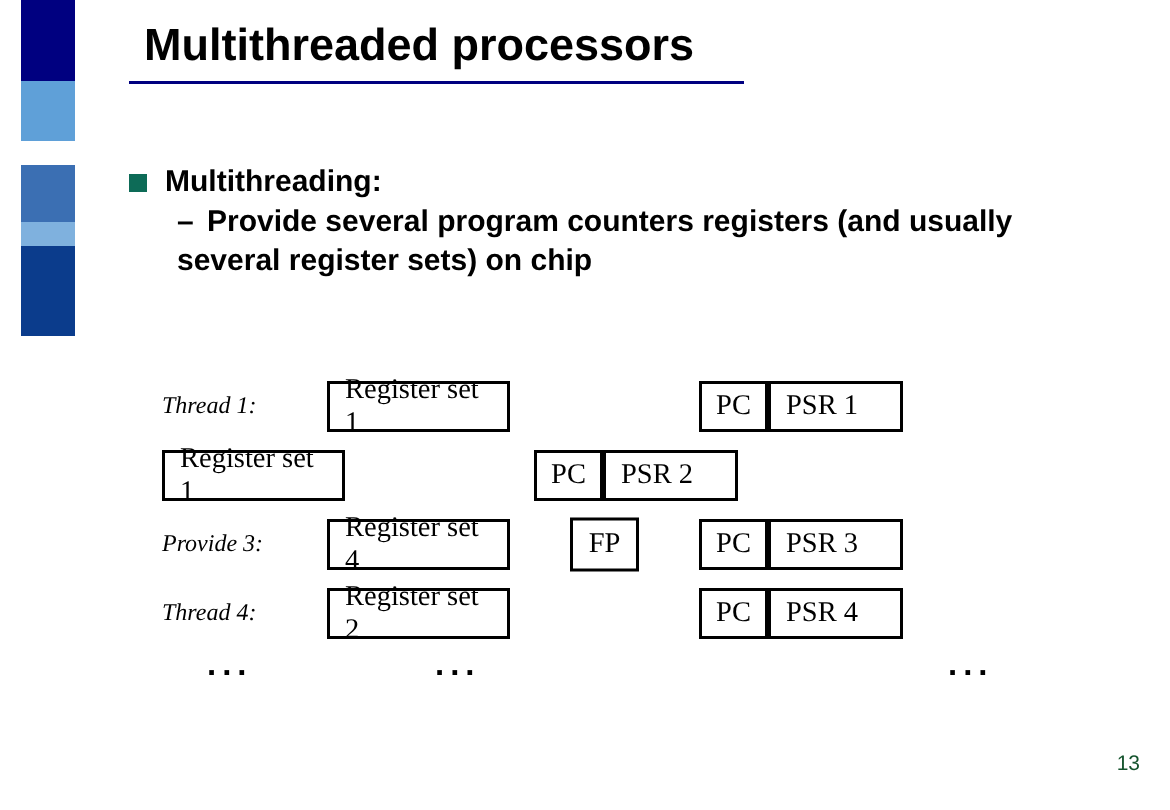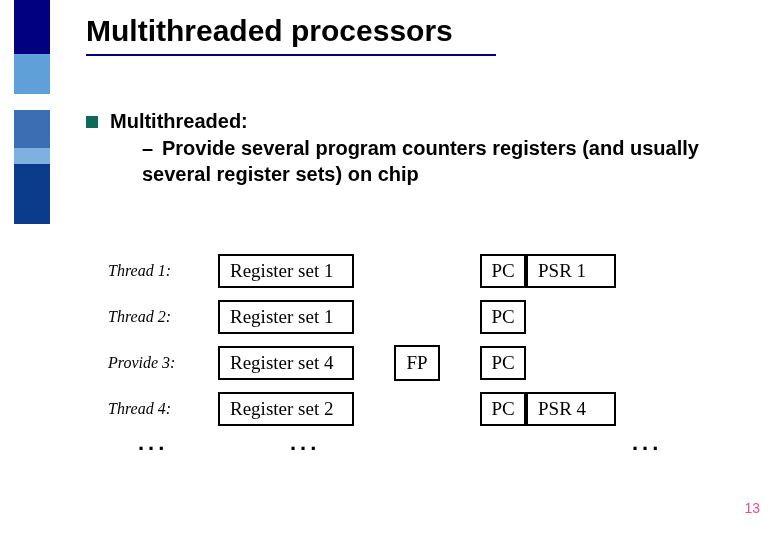--- a/index.html
+++ b/index.html
@@ -23,21 +23,21 @@
   .sidebar-block { width: 36px; }
   .sb-navy   { background: #000080; height: 54px; }
   .sb-lblue  { background: #5fa0d8; height: 40px; }
   .sb-white  { background: #ffffff; height: 16px; }
   .sb-blue2  { background: #3b6fb3; height: 38px; }
   .sb-lblue2 { background: #7fb1de; height: 16px; }
   .sb-navy2  { background: #0b3c8c; height: 60px; }
   .sb-white2 { background: #ffffff; height: 280px; }
   .slide-title {
     position: absolute;
-    left: 86px;
+    left: 96px;
     top: 14px;
     font-size: 30px;
     font-weight: bold;
   }
   .title-underline {
     position: absolute;
     left: 86px;
     top: 54px;
     width: 410px;
     border-bottom: 2px solid #000080;
@@ -50,21 +50,21 @@
   }
   .bullet-row { display: flex; align-items: flex-start; }
   .square-bullet {
     width: 12px; height: 12px;
     background: #0d6b57;
     margin-top: 6px;
     margin-right: 12px;
     flex-shrink: 0;
   }
   .bullet-text { font-size: 20px; font-weight: bold; }
-  .sub-list { margin: 2px 0 0 32px; }
+  .sub-list { margin: 2px 0 0 8px; }
   .sub-item { font-size: 20px; font-weight: bold; line-height: 1.3; }
   .dash { display: inline-block; width: 20px; }
 
   .threads-diagram {
     position: absolute;
     left: 108px;
     top: 248px;
     width: 640px;
   }
   .thread-row {
@@ -82,21 +82,21 @@
     border: 2px solid #000;
     font-family: "Times New Roman", Times, serif;
     font-size: 19px;
     height: 34px;
     display: flex;
     align-items: center;
     padding: 0 10px;
     box-sizing: border-box;
     background: #fff;
   }
-  .regset { width: 136px; }
+  .regset { width: 122px; }
   .spacer-before-fp { width: 40px; }
   .fp { width: 46px; justify-content: center; padding: 16px; }
   .fp-placeholder { width: 46px; }
   .spacer-after-fp { width: 40px; }
   .pc { width: 46px; justify-content: center; padding: 12px; }
   .psr { width: 90px; }
 
   .dots-row {
     display: flex;
     font-size: 22px;
@@ -106,21 +106,21 @@
   }
   .dots-row .d1 { margin-left: 30px; width: 110px; }
   .dots-row .d2 { margin-left: 42px; width: 150px; }
   .dots-row .d3 { margin-left: 192px; }
 
   .page-number {
     position: absolute;
     right: 20px;
     bottom: 24px;
     font-size: 14px;
-    color: #ec4899;
+    color: #14532d;
   }
 </style>
 </head>
 <body>
 
 <div class="sidebar">
   <div class="sidebar-block sb-navy"></div>
   <div class="sidebar-block sb-lblue"></div>
   <div class="sidebar-block sb-white"></div>
   <div class="sidebar-block sb-blue2"></div>
@@ -129,55 +129,56 @@
   <div class="sidebar-block sb-white2"></div>
 </div>
 
 <div class="slide-title">Multithreaded processors</div>
 <div class="title-underline"></div>
 
 <div class="content">
   <div class="bullet-row">
     <div class="square-bullet"></div>
     <div>
-      <div class="bullet-text">Multithreaded:</div>
+      <div class="bullet-text">Multithreading:</div>
       <div class="sub-list">
         <div class="sub-item"><span class="dash">–</span><span>Provide several program counters registers (and usually several register sets) on chip</span></div>
       </div>
     </div>
   </div>
 </div>
 
 <div class="threads-diagram">
   <div class="thread-row">
     <div class="thread-label">Thread 1:</div>
     <div class="cell regset">Register set 1</div>
     <div class="spacer-before-fp"></div>
     <div class="fp-placeholder"></div>
     <div class="spacer-after-fp"></div>
     <div class="cell pc">PC</div>
     <div class="cell psr">PSR 1</div>
   </div>
 
   <div class="thread-row">
-    <div class="thread-label">Thread 2:</div>
     <div class="cell regset">Register set 1</div>
     <div class="spacer-before-fp"></div>
     <div class="fp-placeholder"></div>
     <div class="spacer-after-fp"></div>
     <div class="cell pc">PC</div>
+    <div class="cell psr">PSR 2</div>
   </div>
 
   <div class="thread-row">
     <div class="thread-label">Provide 3:</div>
     <div class="cell regset">Register set 4</div>
     <div class="spacer-before-fp"></div>
     <div class="cell fp">FP</div>
     <div class="spacer-after-fp"></div>
     <div class="cell pc">PC</div>
+    <div class="cell psr">PSR 3</div>
   </div>
 
   <div class="thread-row">
     <div class="thread-label">Thread 4:</div>
     <div class="cell regset">Register set 2</div>
     <div class="spacer-before-fp"></div>
     <div class="fp-placeholder"></div>
     <div class="spacer-after-fp"></div>
     <div class="cell pc">PC</div>
     <div class="cell psr">PSR 4</div>

